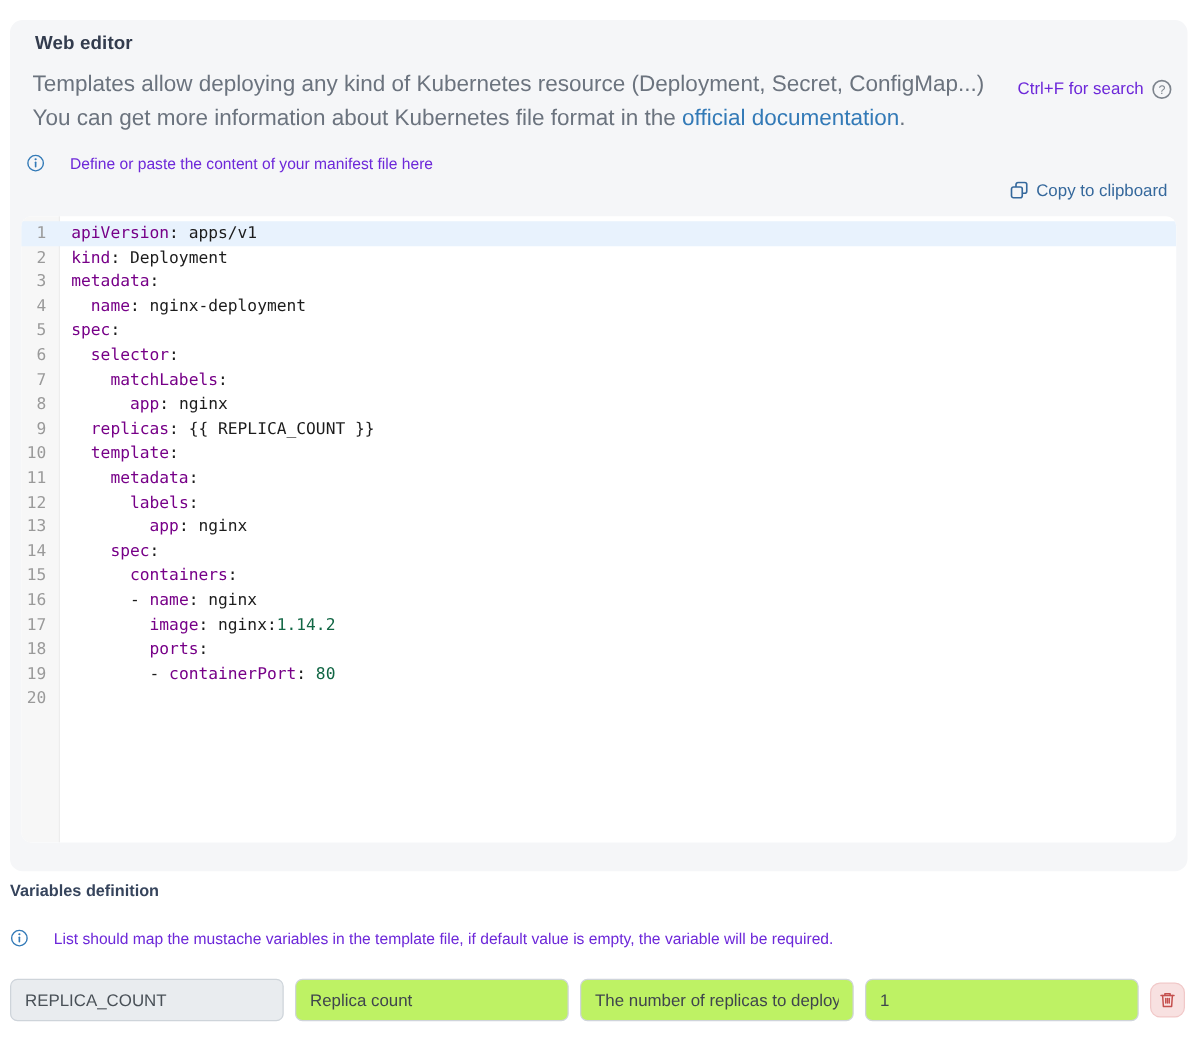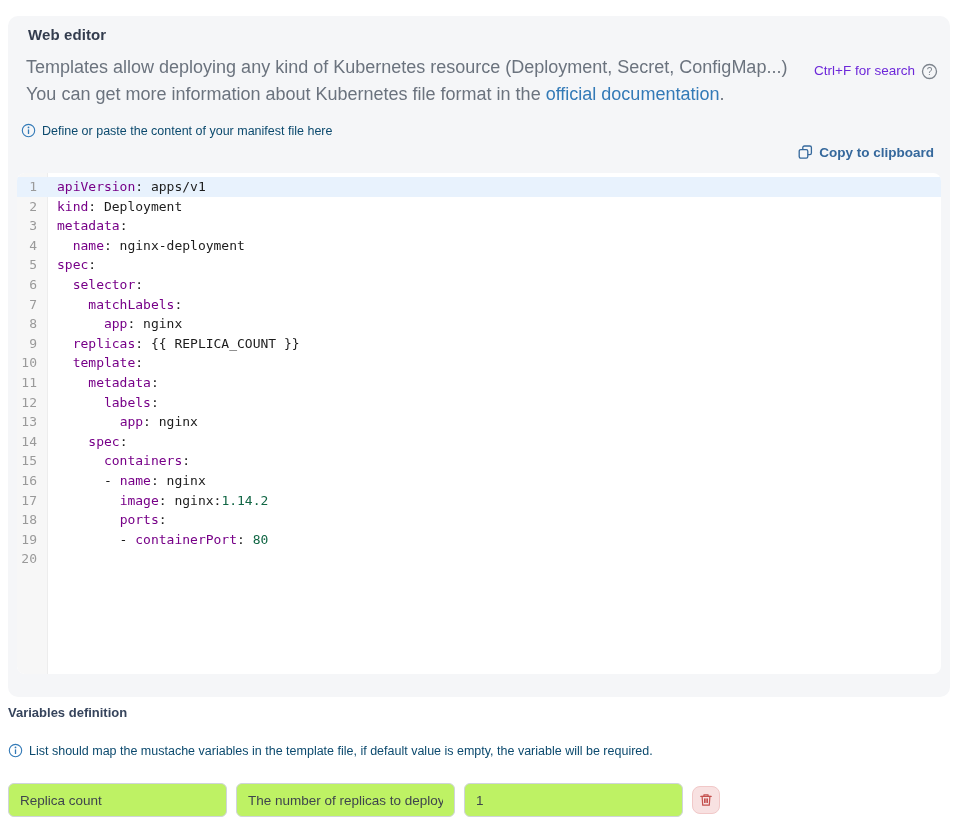--- a/index.html
+++ b/index.html
@@ -11,24 +11,24 @@
   .card { position:absolute; left:8px; top:16px; width:942px; height:681px;
           background:var(--card_bg,#f5f6f8); border-radius:10px; }
   .card-title { position:absolute; left:20px; top:10px; font-size:15px; font-weight:600;
                 color:#333c4e; letter-spacing:.1px; }
   .search-hint { position:absolute; right:12px; top:11px; display:flex; align-items:flex-start;
                  gap:6px; font-size:13.5px; color:#6d28d9;margin-top:36px; }
   .desc { position:absolute; left:18px; font-size:18px; color:#6b737e; }
   .desc.d1 { top:41px; }
   .desc.d2 { top:68px; }
   .doclink { color:var(--accent_link,#337ab7); text-decoration:none; cursor:pointer; }
-  .hint-row { display:flex; align-items:center; gap:6px; font-size:12.5px; color:#0c4a6e; }
+  .hint-row { display:flex; align-items:center; gap:20px; font-size:12.5px; color:#6d28d9; }
   .card .hint-row { position:absolute; left:13px; top:107px; }
   .copy-row { position:absolute; right:16px; top:129px; }
-  .copy-link { display:flex; align-items:center; gap:6px; font-size:13.5px; font-weight:700;
+  .copy-link { display:flex; align-items:center; gap:6px; font-size:13.5px; font-weight:400;
                color:var(--copy_link,#35689c); text-decoration:none; cursor:pointer; }
 
   
   .editor { position:absolute; left:9px; top:157px; width:924px; height:501px;
             background:#ffffff; border-radius:8px; overflow:hidden;
             font-family:"DejaVu Sans Mono", monospace; font-size:13px; cursor:text; }
   .gutter-bg { position:absolute; left:0; top:0; width:31px; height:100%;
                background:#f7f7f7; border-right:1px solid #ededed; }
   .lines { position:absolute; left:0; top:4px; width:100%; }
   .line { display:flex; height:19.6px; line-height:19.6px; white-space:pre; }
@@ -137,20 +137,21 @@
       <svg width="15" height="15" viewBox="0 0 16 16">
         <circle cx="8" cy="8" r="6.6" fill="none" stroke="#337ab7" stroke-width="1.2"></circle>
         <circle cx="8" cy="4.7" r="0.95" fill="#337ab7"></circle>
         <rect x="7.3" y="6.6" width="1.4" height="5.2" rx="0.7" fill="#337ab7"></rect>
       </svg>
     </span>
     <span>List should map the mustache variables in the template file, if default value is empty, the variable will be required.</span>
   </div>
 
   <div class="vars-row">
+    <input class="var-input" disabled="" value="REPLICA_COUNT" style="">
     <input class="var-input" value="Replica count" style="">
     <input class="var-input" value="The number of replicas to deploy" style="">
     <input class="var-input" value="1" style="">
     <button class="delete-btn">
       <span class="icon">
         <svg width="14" height="14" viewBox="0 0 14 14" fill="none" stroke="#c4504e" stroke-width="1.2" stroke-linecap="round" stroke-linejoin="round">
           <path d="M1.8 3.4h10.4"></path>
           <path d="M4.9 3.4V1.9h4.2v1.5"></path>
           <path d="M3.1 3.4l.6 8.7h6.6l.6-8.7"></path>
           <path d="M5.6 5.8v3.6"></path>

